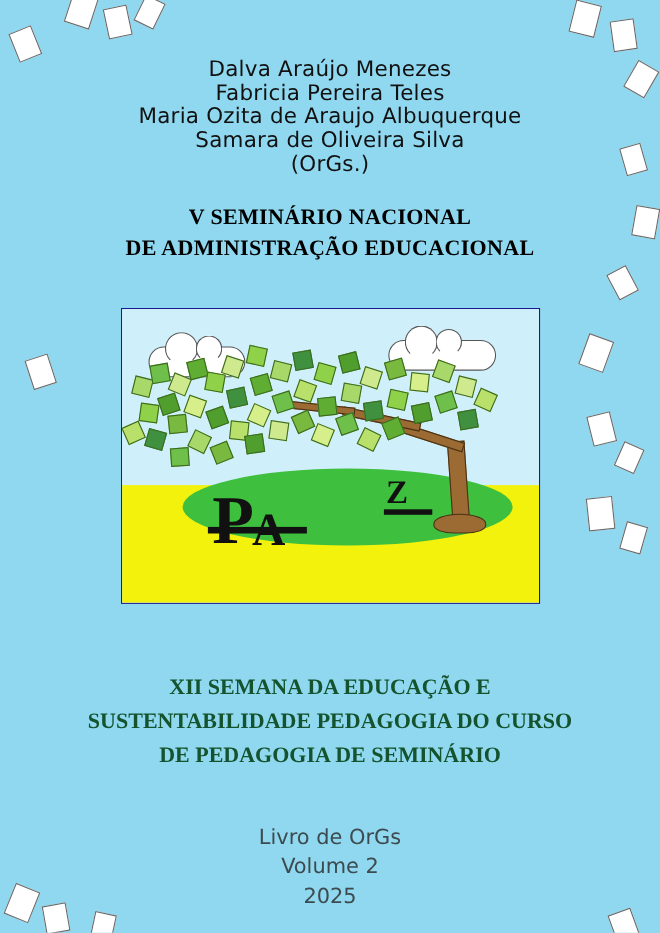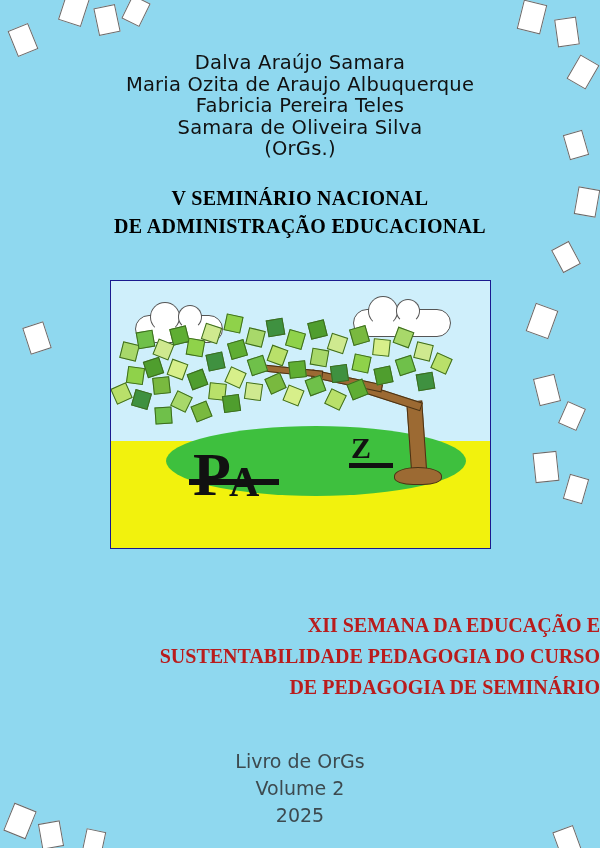--- a/index.html
+++ b/index.html
@@ -161,26 +161,26 @@
     position: absolute;
     background: #111;
   }
 
   
   .sub-title {
     position: absolute;
     top: 610px;
     left: 0;
     width: 600px;
-    text-align: right;
+    text-align: center;
     font-family: "Liberation Serif", serif;
     font-weight: bold;
     font-size: 20px;
     line-height: 31px;
-    color: #b91c1c;
+    color: #14532d;
   }
 
   
   .footer {
     position: absolute;
     top: 748px;
     left: 0;
     width: 600px;
     text-align: center;
     color: #3d4a4f;
@@ -208,23 +208,23 @@
   <div class="confetti" style="left:562px; top:404px; width:18px; height:22px; transform:rotate(24deg);"></div>
   <div class="confetti" style="left:534px; top:452px; width:22px; height:28px; transform:rotate(-6deg);"></div>
   <div class="confetti" style="left:566px; top:476px; width:18px; height:24px; transform:rotate(16deg);"></div>
   <div class="confetti" style="left:26px;  top:324px; width:20px; height:26px; transform:rotate(-18deg);"></div>
   <div class="confetti" style="left:8px;   top:806px; width:22px; height:28px; transform:rotate(22deg);"></div>
   <div class="confetti" style="left:40px;  top:822px; width:20px; height:24px; transform:rotate(-10deg);"></div>
   <div class="confetti" style="left:84px;  top:830px; width:18px; height:22px; transform:rotate(12deg);"></div>
   <div class="confetti" style="left:556px; top:828px; width:20px; height:24px; transform:rotate(-20deg);"></div>
 
   <div class="authors">
-    <div>Dalva Araújo Samara</div>
+    <div>Dalva Araújo Menezes</div>
+    <div>Fabricia Pereira Teles</div>
     <div>Maria Ozita de Araujo Albuquerque</div>
-    <div>Fabricia Pereira Teles</div>
     <div>Samara de Oliveira Silva</div>
     <div>(OrGs.)</div>
   </div>
 
   <div class="main-title">
     <div>V SEMINÁRIO NACIONAL</div>
     <div>DE ADMINISTRAÇÃO EDUCACIONAL</div>
   </div>
 
   <div class="illus">

